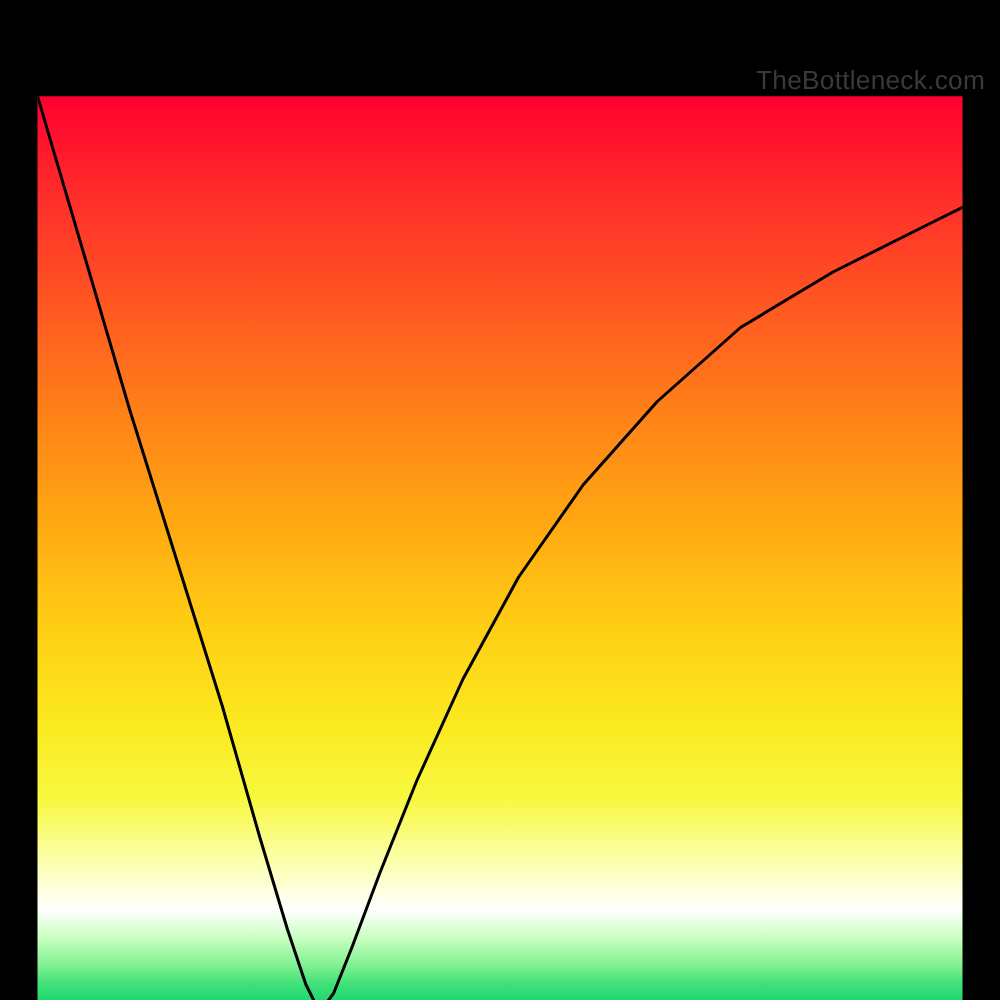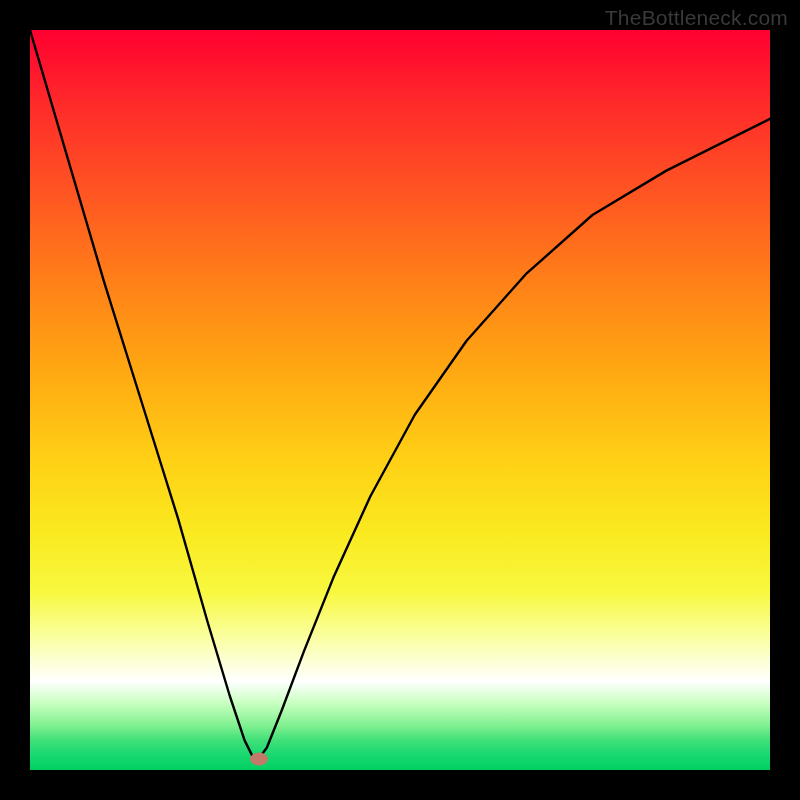--- a/index.html
+++ b/index.html
@@ -9,20 +9,21 @@
     height: 800px;
     overflow: hidden;
     font-family: Arial, Helvetica, sans-serif;
     background: #000000;
   }
   .frame {
     position: relative;
     width: 800px;
     height: 568px;
     background: #000000;
+    margin-top: 47px;
   }
   .plot-area {
     position: absolute;
     left: 30px;
     top: 30px;
     width: 740px;
     height: 740px;
     background: linear-gradient(to bottom,
       #ff0030 0%,
       #ff2a2a 10%,

